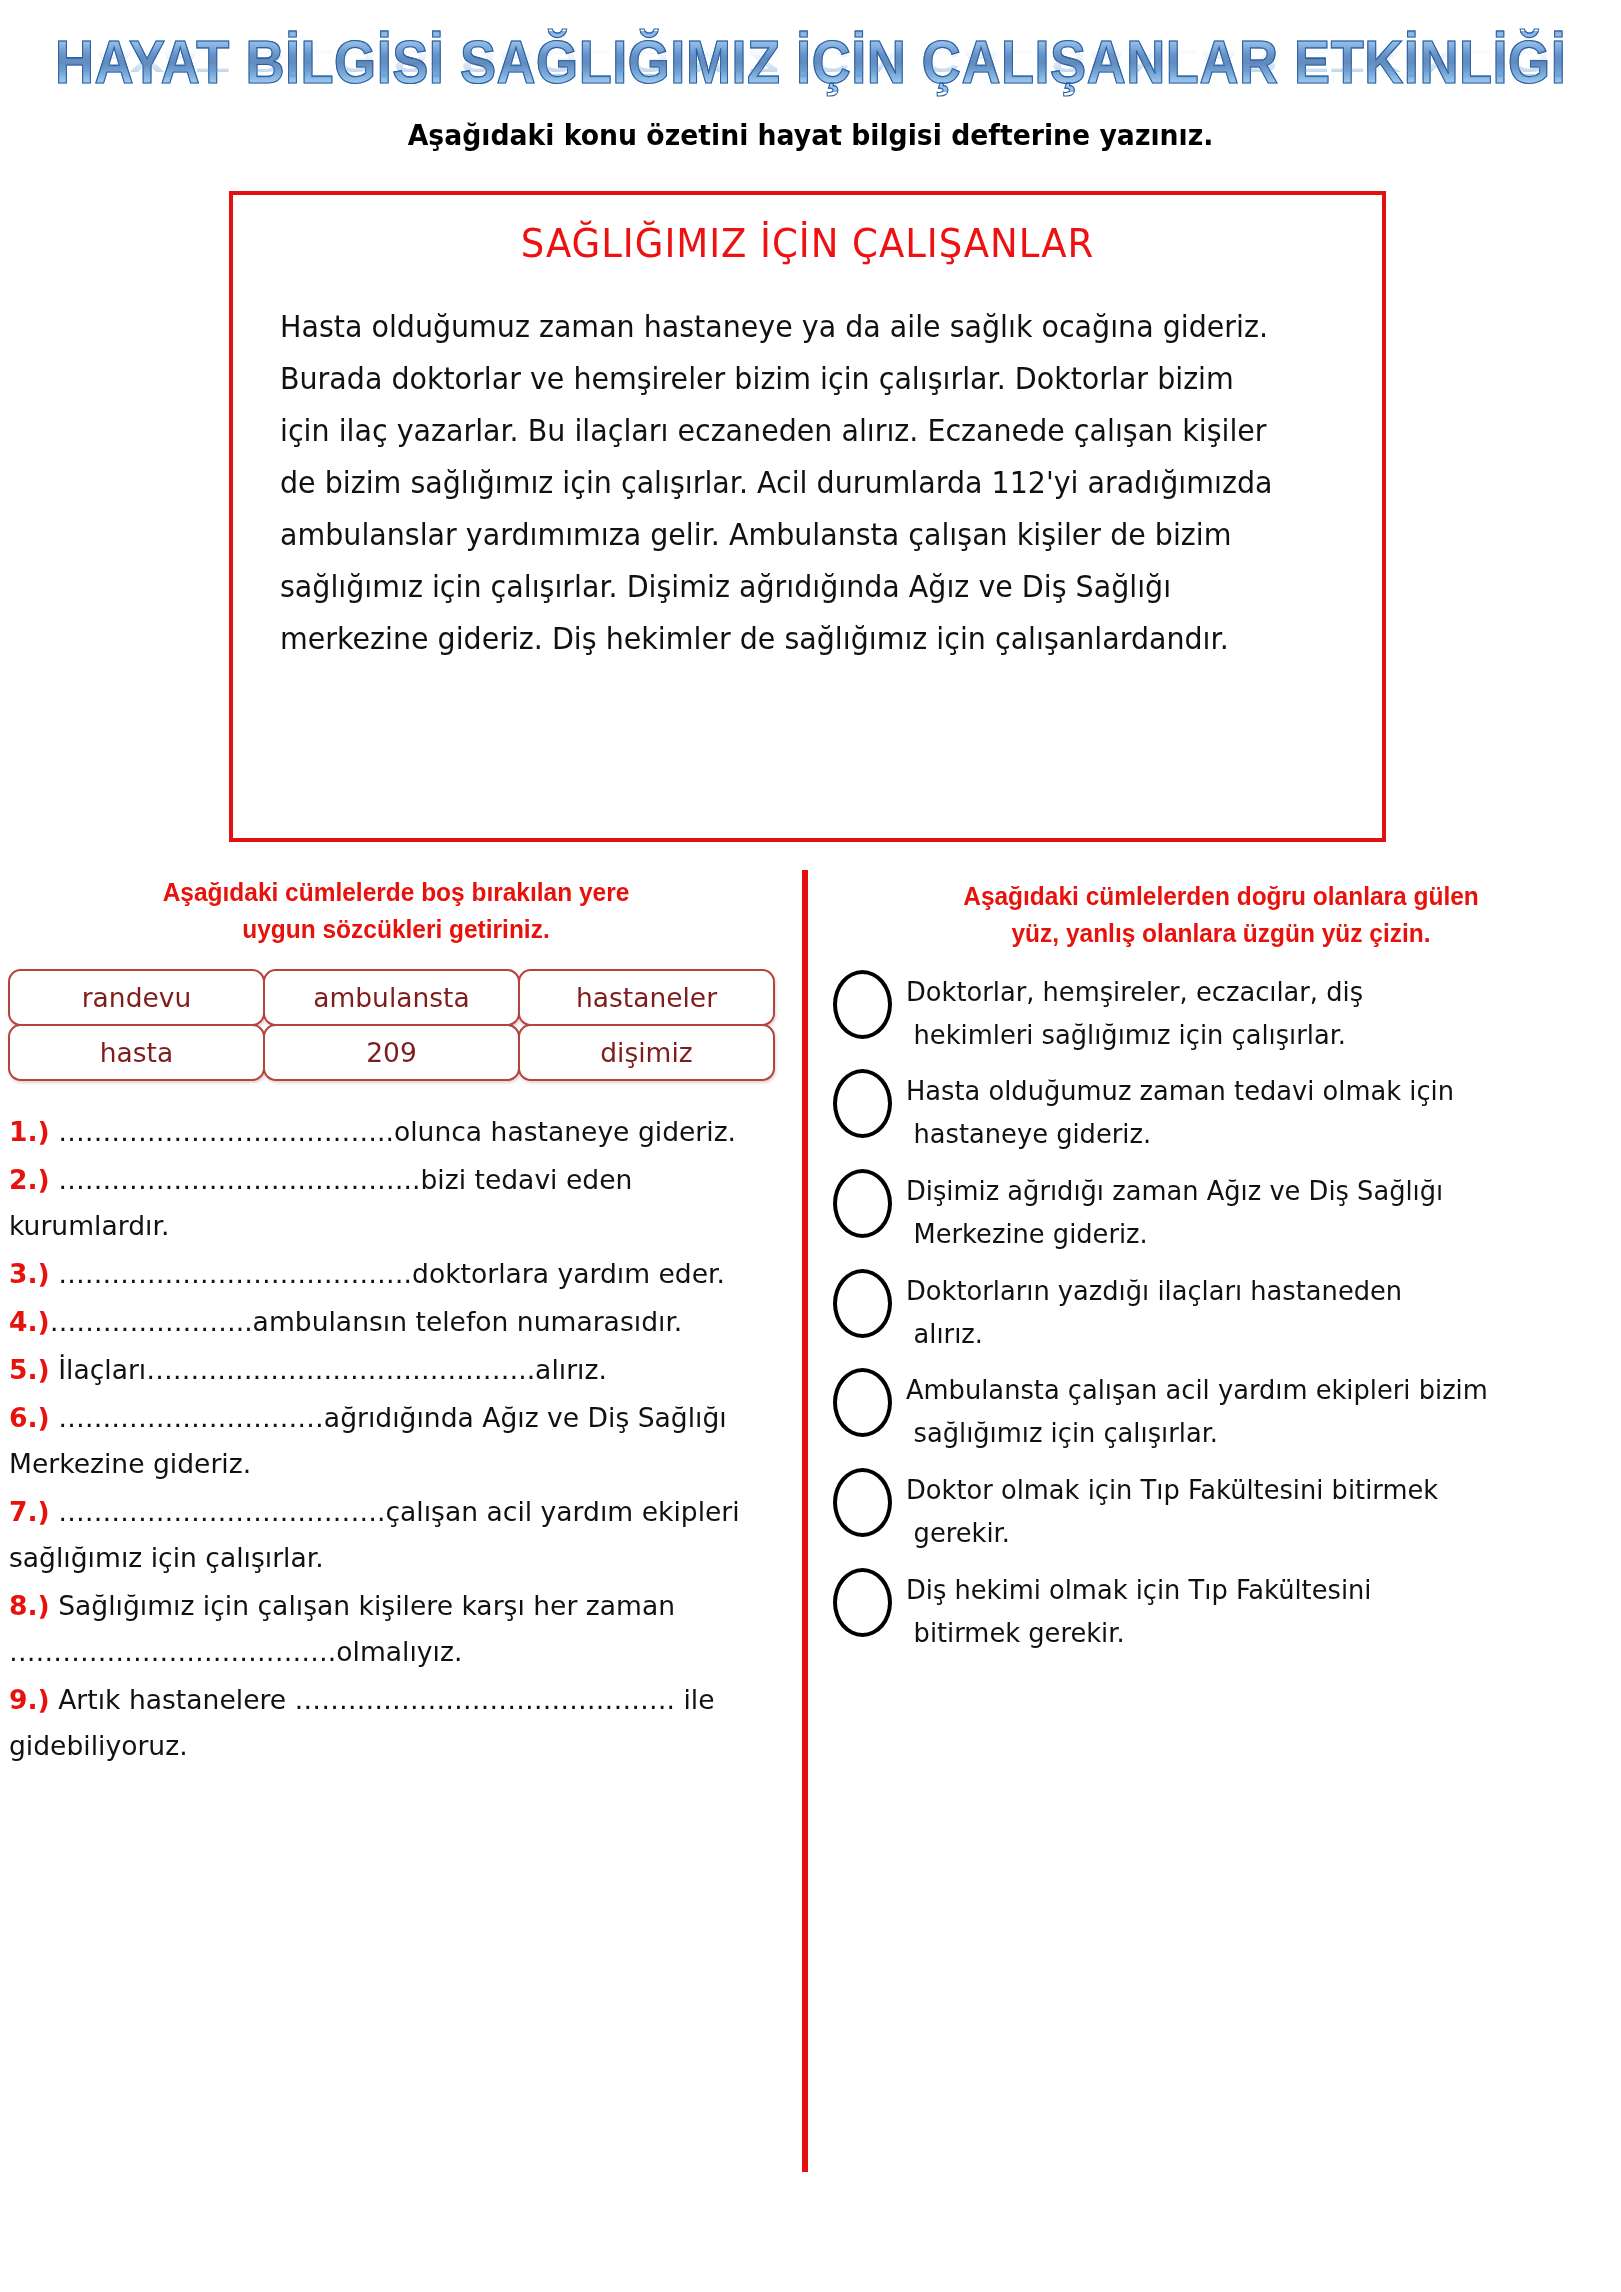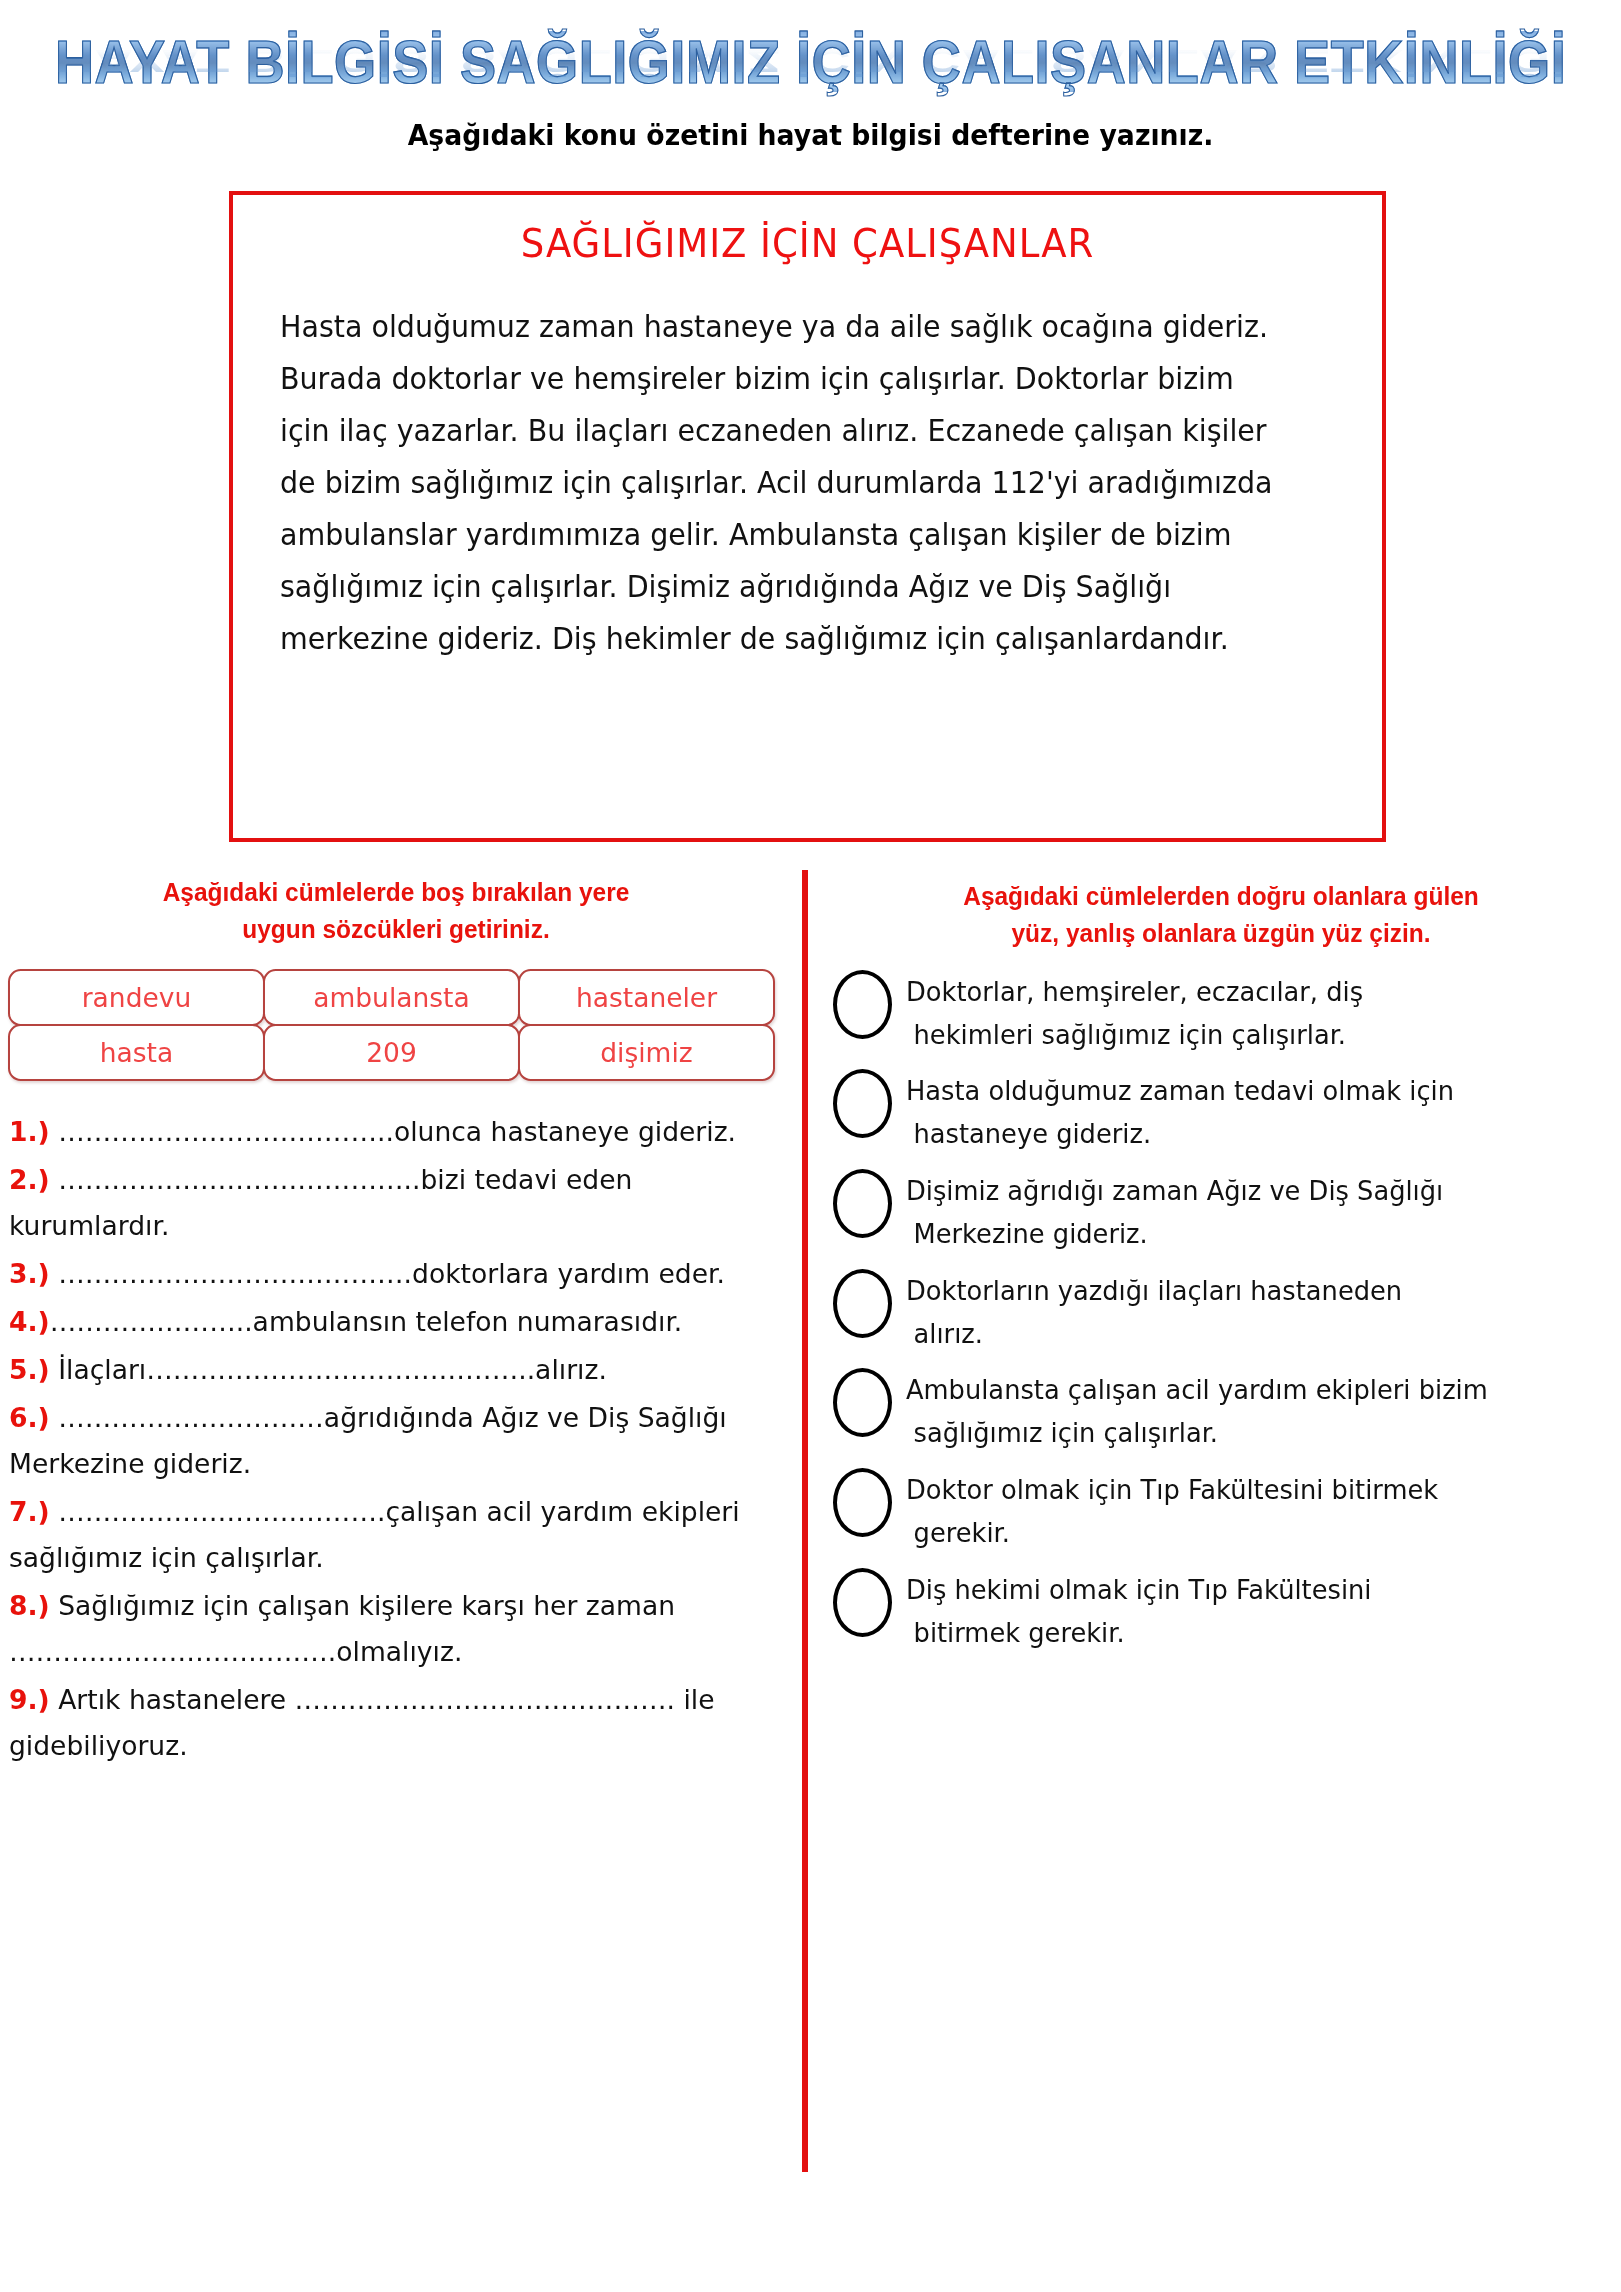--- a/index.html
+++ b/index.html
@@ -168,21 +168,21 @@
     height: 53px;
     border: 2.9px solid #b6433f;
     border-radius: 12.7px;
     background: #ffffff;
     box-shadow: 1px 2px 2.9px rgba(120,60,60,0.22);
     display: flex;
     align-items: center;
     justify-content: center;
     font-family: "DejaVu Sans", sans-serif;
     font-size: 26.5px;
-    color: #ef4444;
+    color: #7f1d1d;
     margin: -1px;
   }
 
   
   .blanks {
     margin-top: 29px;
     font-family: "DejaVu Sans", sans-serif;
     font-size: 27.4px;
     line-height: 46px;
     color: #111111;

